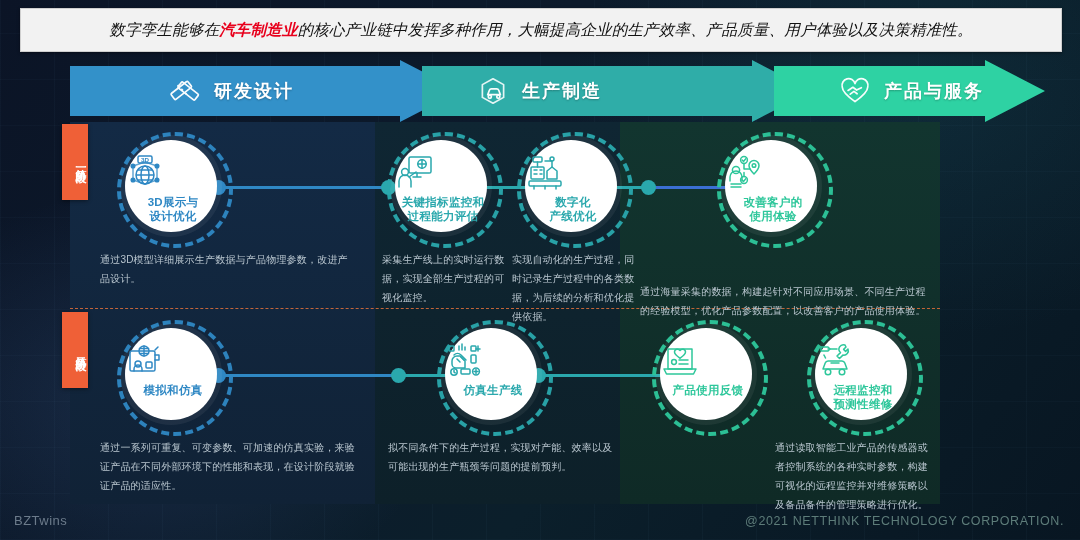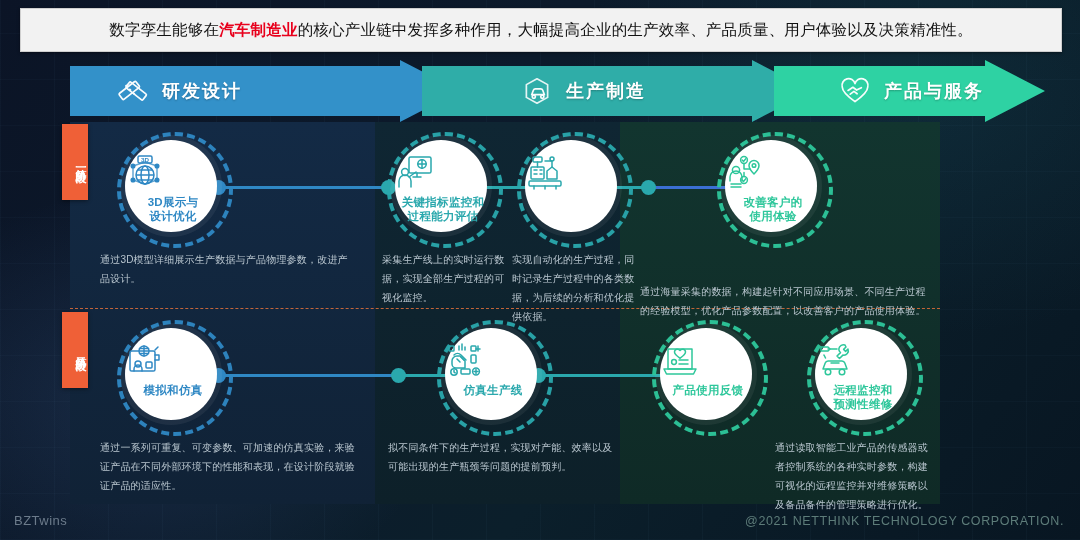--- a/index.html
+++ b/index.html
@@ -25,42 +25,42 @@
   }
 
   
   .caption{
     position:absolute;left:20px;top:8px;width:1040px;height:42px;
     background:#f2f2f2;border:1px solid #cfcfcf;
     display:flex;align-items:center;justify-content:center;
     box-shadow:0 1px 3px rgba(0,0,0,.4);
   }
   .caption-text{
-    font-size:15.5px;color:#111;letter-spacing:.2px;white-space:nowrap;
+    font-size:15.5px;color:#111;letter-spacing:.2px;white-space:nowrap;font-style:italic;
   }
   .caption-hl{color:#e8001c;font-weight:bold;}
 
   
   .arrows{position:absolute;left:70px;top:60px;width:975px;height:62px;}
   .arrow{
     position:absolute;top:0;height:62px;
     display:flex;align-items:center;
     color:#fff;
   }
   .arrow .lbl{
     font-size:18px;font-weight:bold;letter-spacing:2px;
     text-shadow:0 1px 2px rgba(0,0,0,.25);
   }
   .arrow .ico{width:34px;height:34px;margin-right:12px;opacity:.97;}
   .a1{left:0;width:390px;background:#3391c9;
       clip-path:polygon(0 6px,330px 6px,330px 0,390px 31px,330px 62px,330px 56px,0 56px);
-      padding-left:46px;box-sizing:border-box;}
+      padding-left:98px;box-sizing:border-box;}
   .a2{left:352px;width:390px;background:#2fada8;
       clip-path:polygon(0 6px,330px 6px,330px 0,390px 31px,330px 62px,330px 56px,0 56px);
-      padding-left:98px;box-sizing:border-box;}
+      padding-left:54px;box-sizing:border-box;}
   .a3{left:704px;width:271px;background:#2ed2a3;
       clip-path:polygon(0 6px,211px 6px,211px 0,271px 31px,211px 62px,211px 56px,0 56px);
       padding-left:64px;box-sizing:border-box;}
 
   
   .panel{position:absolute;left:70px;top:122px;width:870px;height:382px;}
   .bgcol{position:absolute;top:0;height:382px;}
   .bg-a{left:0;width:305px;background:linear-gradient(180deg,#132a45,#102236);}
   .bg-b{left:305px;width:245px;background:linear-gradient(180deg,#0f2633,#0d2029);}
   .bg-c{left:550px;width:320px;background:linear-gradient(180deg,#12352f,#0f2a26);}
@@ -239,20 +239,24 @@
             <rect x="8" y="4" width="9" height="5" rx="1"></rect>
             <path d="M12.5 9v5M20 8h7M27 8v6"></path>
             <circle cx="27" cy="6" r="2"></circle>
             <rect x="6" y="14" width="13" height="12" rx="1"></rect>
             <path d="M9 17h3M9 21h3M15 17h2M15 21h2"></path>
             <path d="M22 18l5-4 5 4v8H22Z"></path>
             <rect x="4" y="28" width="32" height="5" rx="1.2"></rect>
             <path d="M9 33v3M20 33v3M31 33v3"></path>
           </g>
         </svg>
+        <div class="ntitle" style="color:#2aa8ad;">
+          <div>数字化</div>
+          <div>产线优化</div>
+        </div>
       </div>
     </div>
     <div class="desc" style="left:442px;top:128px;width:128px;">实现自动化的生产过程，同时记录生产过程中的各类数据，为后续的分析和优化提供依据。</div>
 
     <div class="node-item" style="left:655px;top:18px;">
       <div class="circle" style="color:#2ec79b;">
         <div class="ring"></div>
         <svg class="nicon" viewBox="0 0 40 40">
           <g fill="none" stroke="#2ec79b" stroke-width="1.5" stroke-linejoin="round" stroke-linecap="round">
             <circle cx="11" cy="17" r="3.6"></circle>

